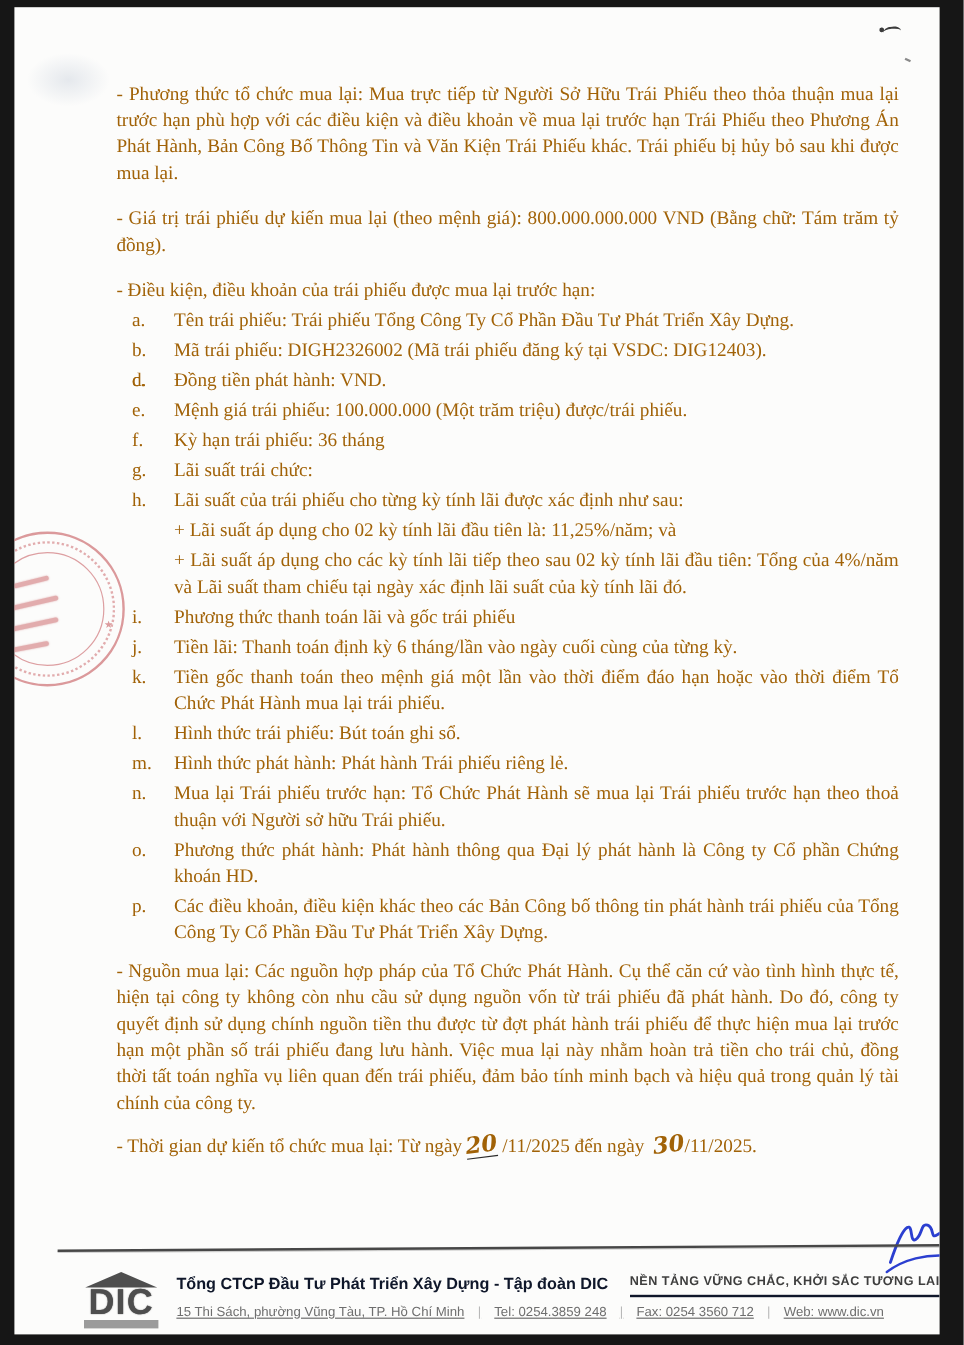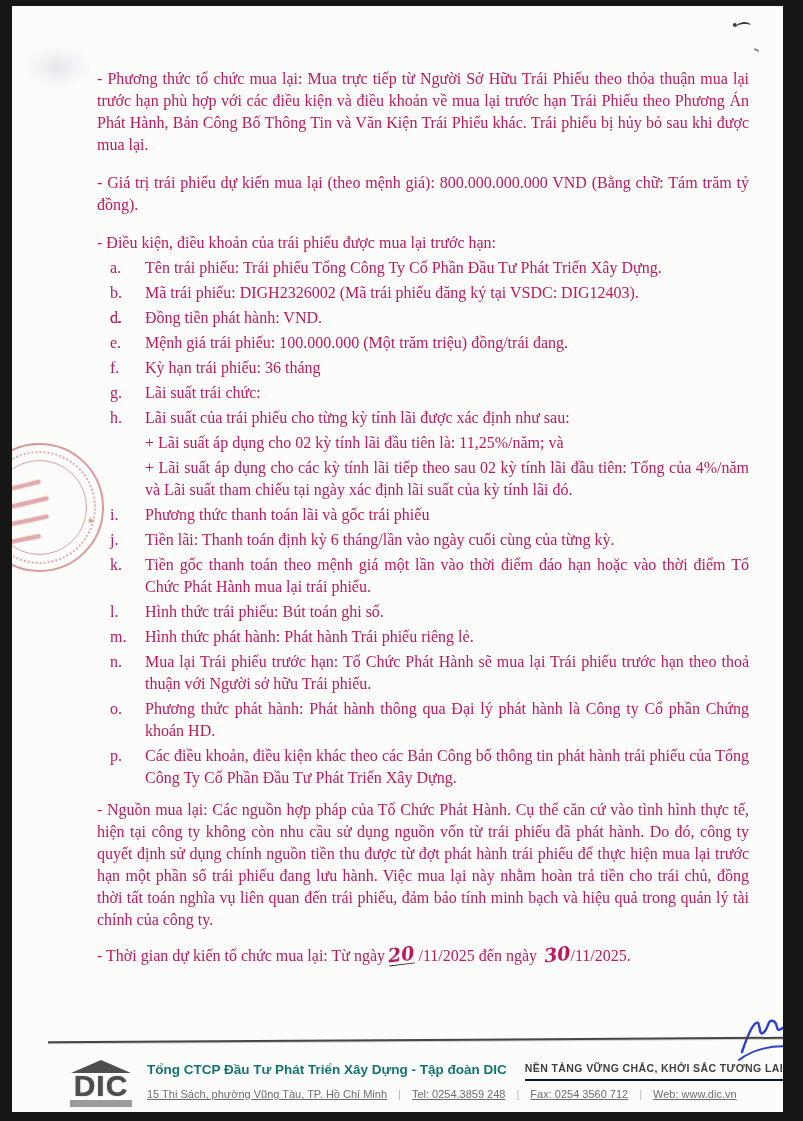--- a/index.html
+++ b/index.html
@@ -54,21 +54,21 @@
   .stamp .t3{left:26px;top:74px;width:46px;transform:rotate(-12deg);}
   .stamp .t4{left:32px;top:92px;width:32px;transform:rotate(-11deg);}
   .stamp .star{
     position:absolute;right:8px;top:72px;width:7px;height:7px;
     background:rgba(199,92,96,0.6);
     clip-path:polygon(50% 0%,61% 35%,98% 35%,68% 57%,79% 91%,50% 70%,21% 91%,32% 57%,2% 35%,39% 35%);
   }
   
   .content{
     position:absolute;left:85px;top:62px;width:652px;
-    font-size:16px;line-height:22px;color:#be185d;
+    font-size:16px;line-height:22px;color:#a16207;
     text-align:justify;
   }
   .para{margin:16px 0 0 0;}
   .para.first{margin-top:0;}
   .terms{margin-top:3px;}
   .terms .li{position:relative;padding-left:48px;margin-top:3px;}
   .terms .li .letter{position:absolute;left:13px;top:0;}
   .closing{margin-top:10px;}
   .timeline{margin-top:14px;text-align:left;white-space:nowrap;}
   .hw{
@@ -91,21 +91,21 @@
   
   .footer{position:absolute;left:58px;top:1052px;width:713px;display:flex;gap:15px;
     font-family:"Liberation Sans", sans-serif;}
   .logo{width:62px;flex:0 0 auto;padding-top:2px;}
   .logo .roof{width:0;height:0;margin:0 auto;border-left:30px solid transparent;border-right:30px solid transparent;border-bottom:13px solid #4e4e4e;}
   .logo .dic{font-weight:bold;font-size:30px;line-height:26px;letter-spacing:1px;text-align:center;color:#4e4e4e;
     text-shadow:0 0 1px #4e4e4e;}
   .logo .base{height:7px;background:#9b9b9b;margin-top:1px;}
   .footer-main{flex:1;min-width:0;padding-top:4px;}
   .top-row{display:flex;align-items:flex-end;}
-  .company{font-weight:bold;font-size:13.5px;line-height:16px;color:#0f766e;padding-right:18px;padding-bottom:3px;white-space:nowrap;}
+  .company{font-weight:bold;font-size:13.5px;line-height:16px;color:#0f172a;padding-right:18px;padding-bottom:3px;white-space:nowrap;}
   .slogan-box{flex:1;border-bottom:2px solid #0f172a;padding-bottom:5px;display:flex;align-items:center;justify-content:space-between;min-width:0;}
   .slogan{font-weight:bold;font-size:10.5px;letter-spacing:0.4px;color:#3e3e3e;white-space:nowrap;}
   .bottom-row{margin-top:6px;font-size:11px;line-height:15px;color:#6e6e6e;display:flex;gap:11px;align-items:center;white-space:nowrap;text-decoration:underline;}
   .sep{color:#b8b8b8;}
 </style>
 </head>
 <body>
 
 <div class="page">
 
@@ -124,21 +124,21 @@
   <div class="content">
     <p class="para first">- Phương thức tổ chức mua lại: Mua trực tiếp từ Người Sở Hữu Trái Phiếu theo thỏa thuận mua lại trước hạn phù hợp với các điều kiện và điều khoản về mua lại trước hạn Trái Phiếu theo Phương Án Phát Hành, Bản Công Bố Thông Tin và Văn Kiện Trái Phiếu khác. Trái phiếu bị hủy bỏ sau khi được mua lại.</p>
     <p class="para">- Giá trị trái phiếu dự kiến mua lại (theo mệnh giá): 800.000.000.000 VND (Bằng chữ: Tám trăm tỷ đồng).</p>
     <p class="para">- Điều kiện, điều khoản của trái phiếu được mua lại trước hạn:</p>
 
     <div class="terms">
       <div class="li"><span class="letter">a.</span><span>Tên trái phiếu: Trái phiếu Tổng Công Ty Cổ Phần Đầu Tư Phát Triển Xây Dựng.</span></div>
       <div class="li"><span class="letter">b.</span><span>Mã trái phiếu: DIGH2326002 (Mã trái phiếu đăng ký tại VSDC: DIG12403).</span></div>
       <div class="li"><span class="letter">c.</span></div>
       <div class="li"><span class="letter">d.</span><span>Đồng tiền phát hành: VND.</span></div>
-      <div class="li"><span class="letter">e.</span><span>Mệnh giá trái phiếu: 100.000.000 (Một trăm triệu) đồng/trái đang.</span></div>
+      <div class="li"><span class="letter">e.</span><span>Mệnh giá trái phiếu: 100.000.000 (Một trăm triệu) được/trái phiếu.</span></div>
       <div class="li"><span class="letter">f.</span><span>Kỳ hạn trái phiếu: 36 tháng</span></div>
       <div class="li"><span class="letter">g.</span><span>Lãi suất trái chức:</span></div>
       <div class="li"><span class="letter">h.</span><span>Lãi suất của trái phiếu cho từng kỳ tính lãi được xác định như sau:</span></div>
       <div class="li"><span>+ Lãi suất áp dụng cho 02 kỳ tính lãi đầu tiên là: 11,25%/năm; và</span></div>
       <div class="li"><span>+ Lãi suất áp dụng cho các kỳ tính lãi tiếp theo sau 02 kỳ tính lãi đầu tiên: Tổng của 4%/năm và Lãi suất tham chiếu tại ngày xác định lãi suất của kỳ tính lãi đó.</span></div>
       <div class="li"><span class="letter">i.</span><span>Phương thức thanh toán lãi và gốc trái phiếu</span></div>
       <div class="li"><span class="letter">j.</span><span>Tiền lãi: Thanh toán định kỳ 6 tháng/lần vào ngày cuối cùng của từng kỳ.</span></div>
       <div class="li"><span class="letter">k.</span><span>Tiền gốc thanh toán theo mệnh giá một lần vào thời điểm đáo hạn hoặc vào thời điểm Tổ Chức Phát Hành mua lại trái phiếu.</span></div>
       <div class="li"><span class="letter">l.</span><span>Hình thức trái phiếu: Bút toán ghi sổ.</span></div>
       <div class="li"><span class="letter">m.</span><span>Hình thức phát hành: Phát hành Trái phiếu riêng lẻ.</span></div>

